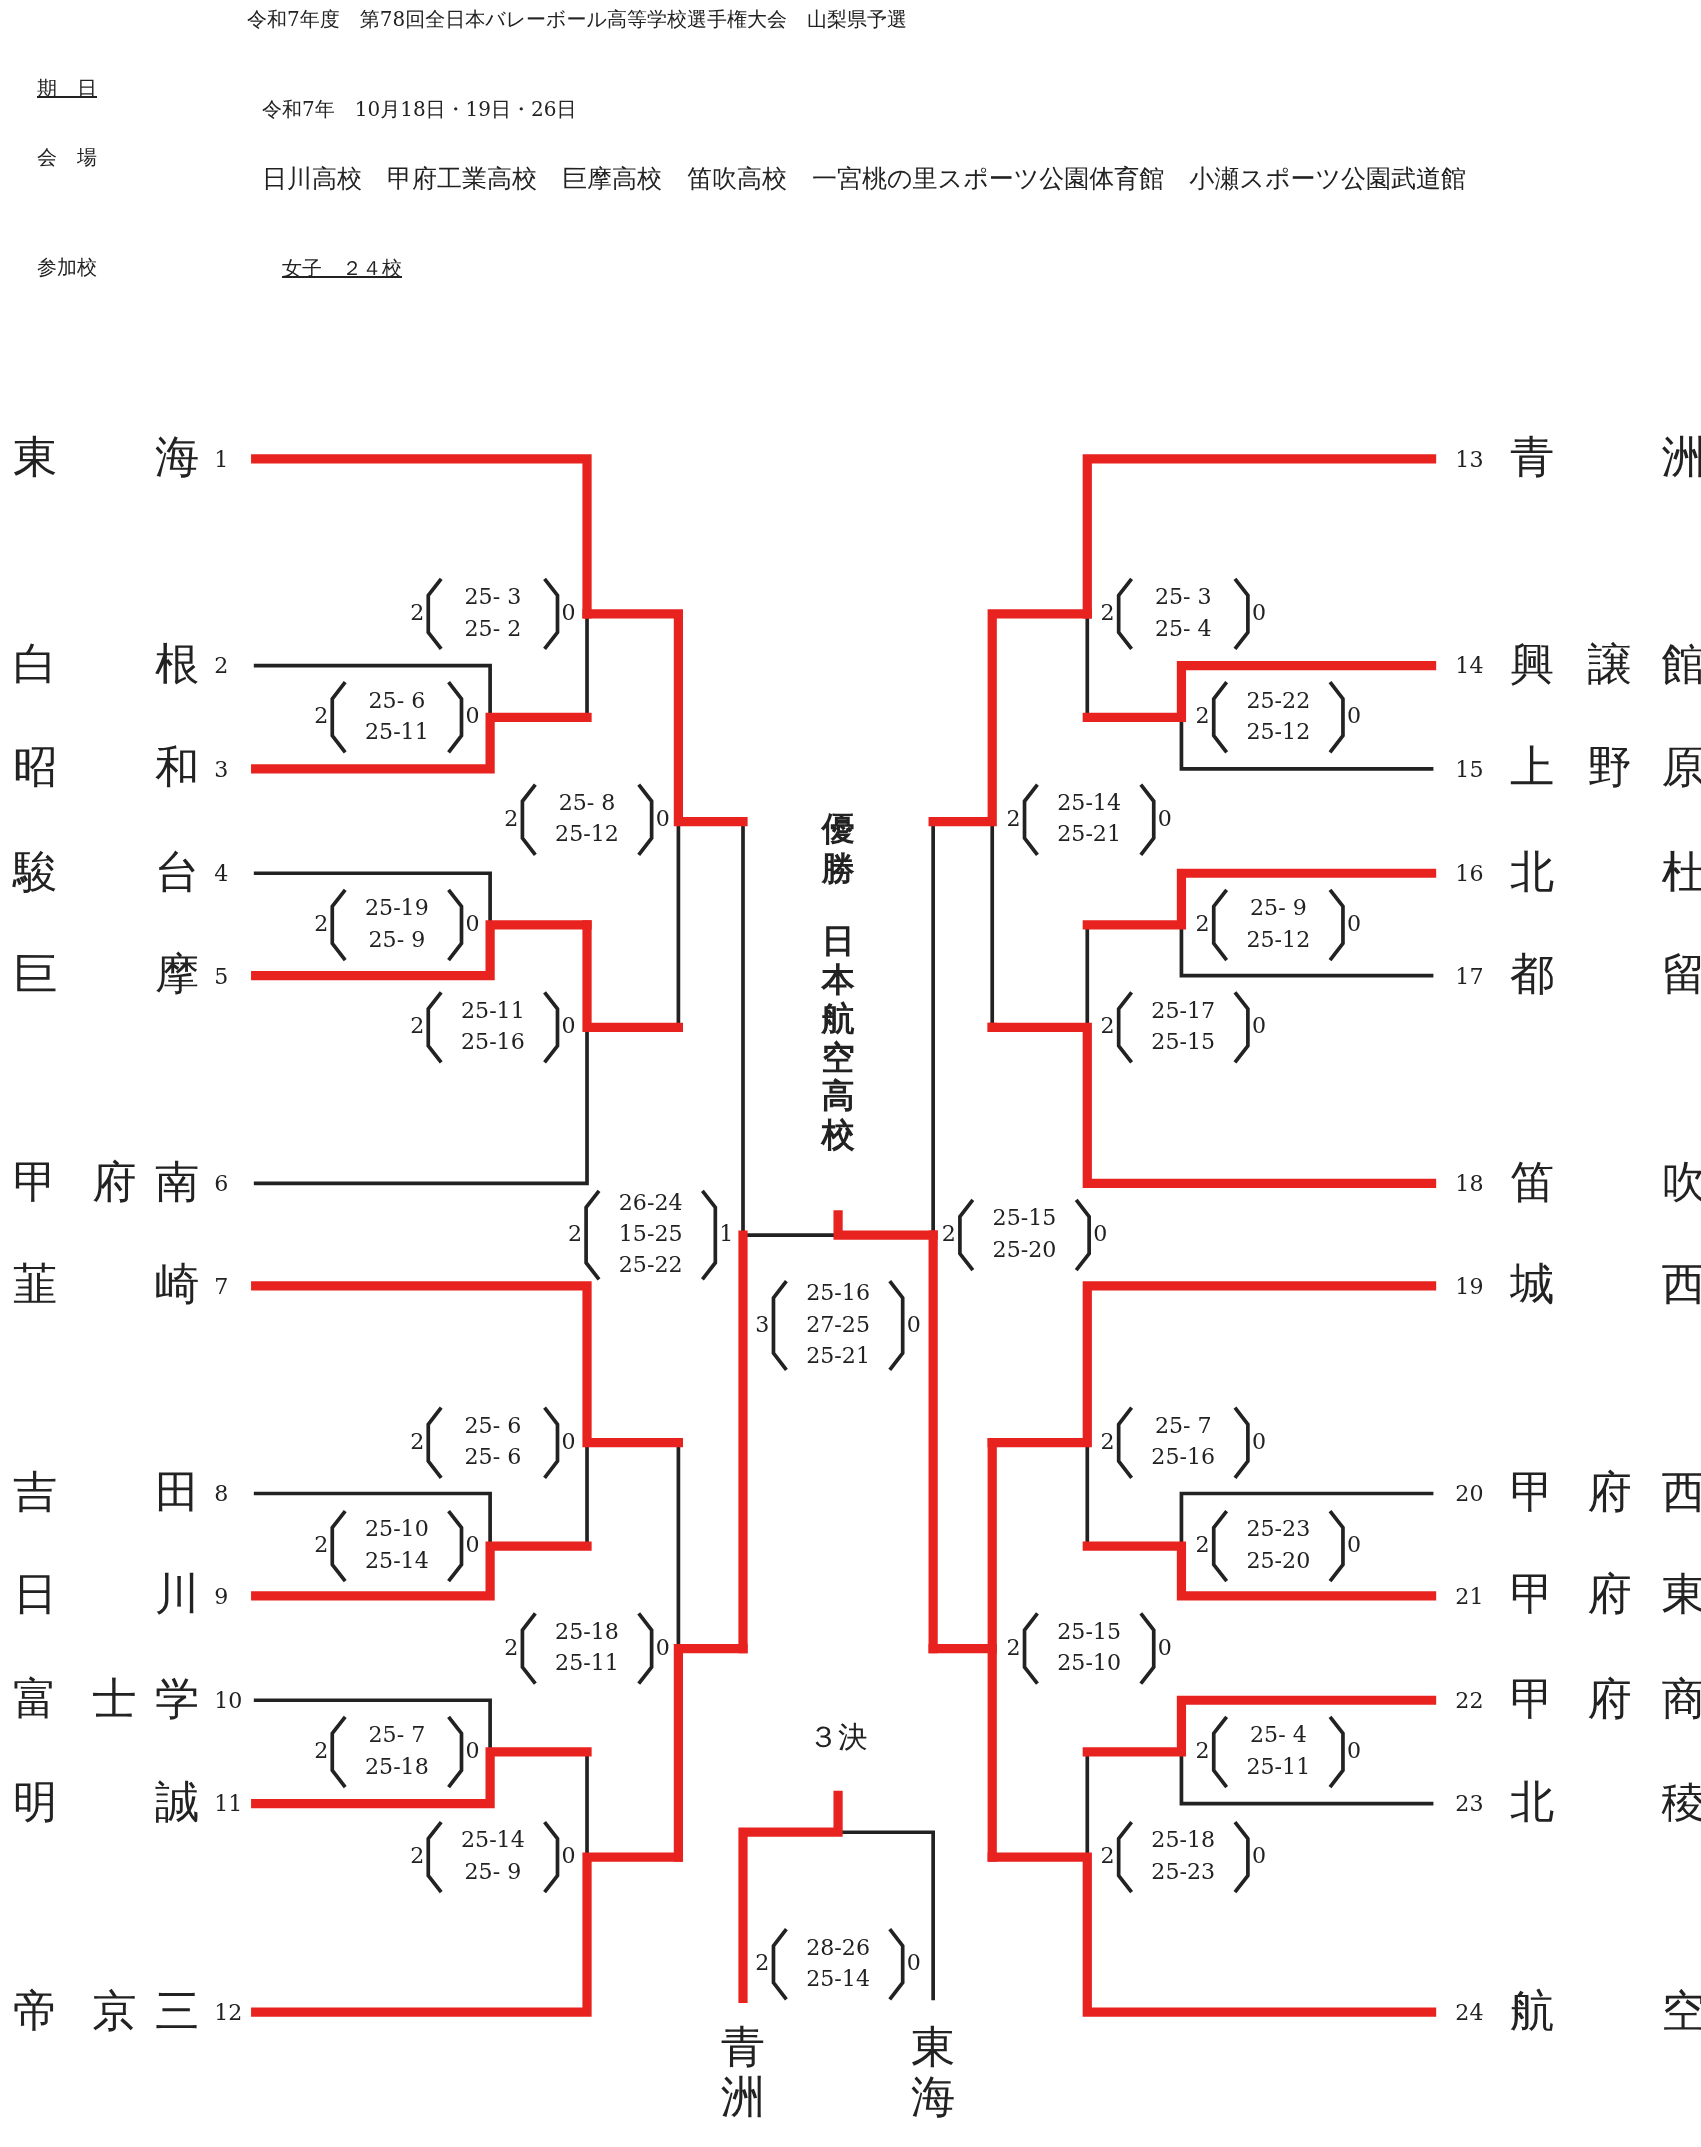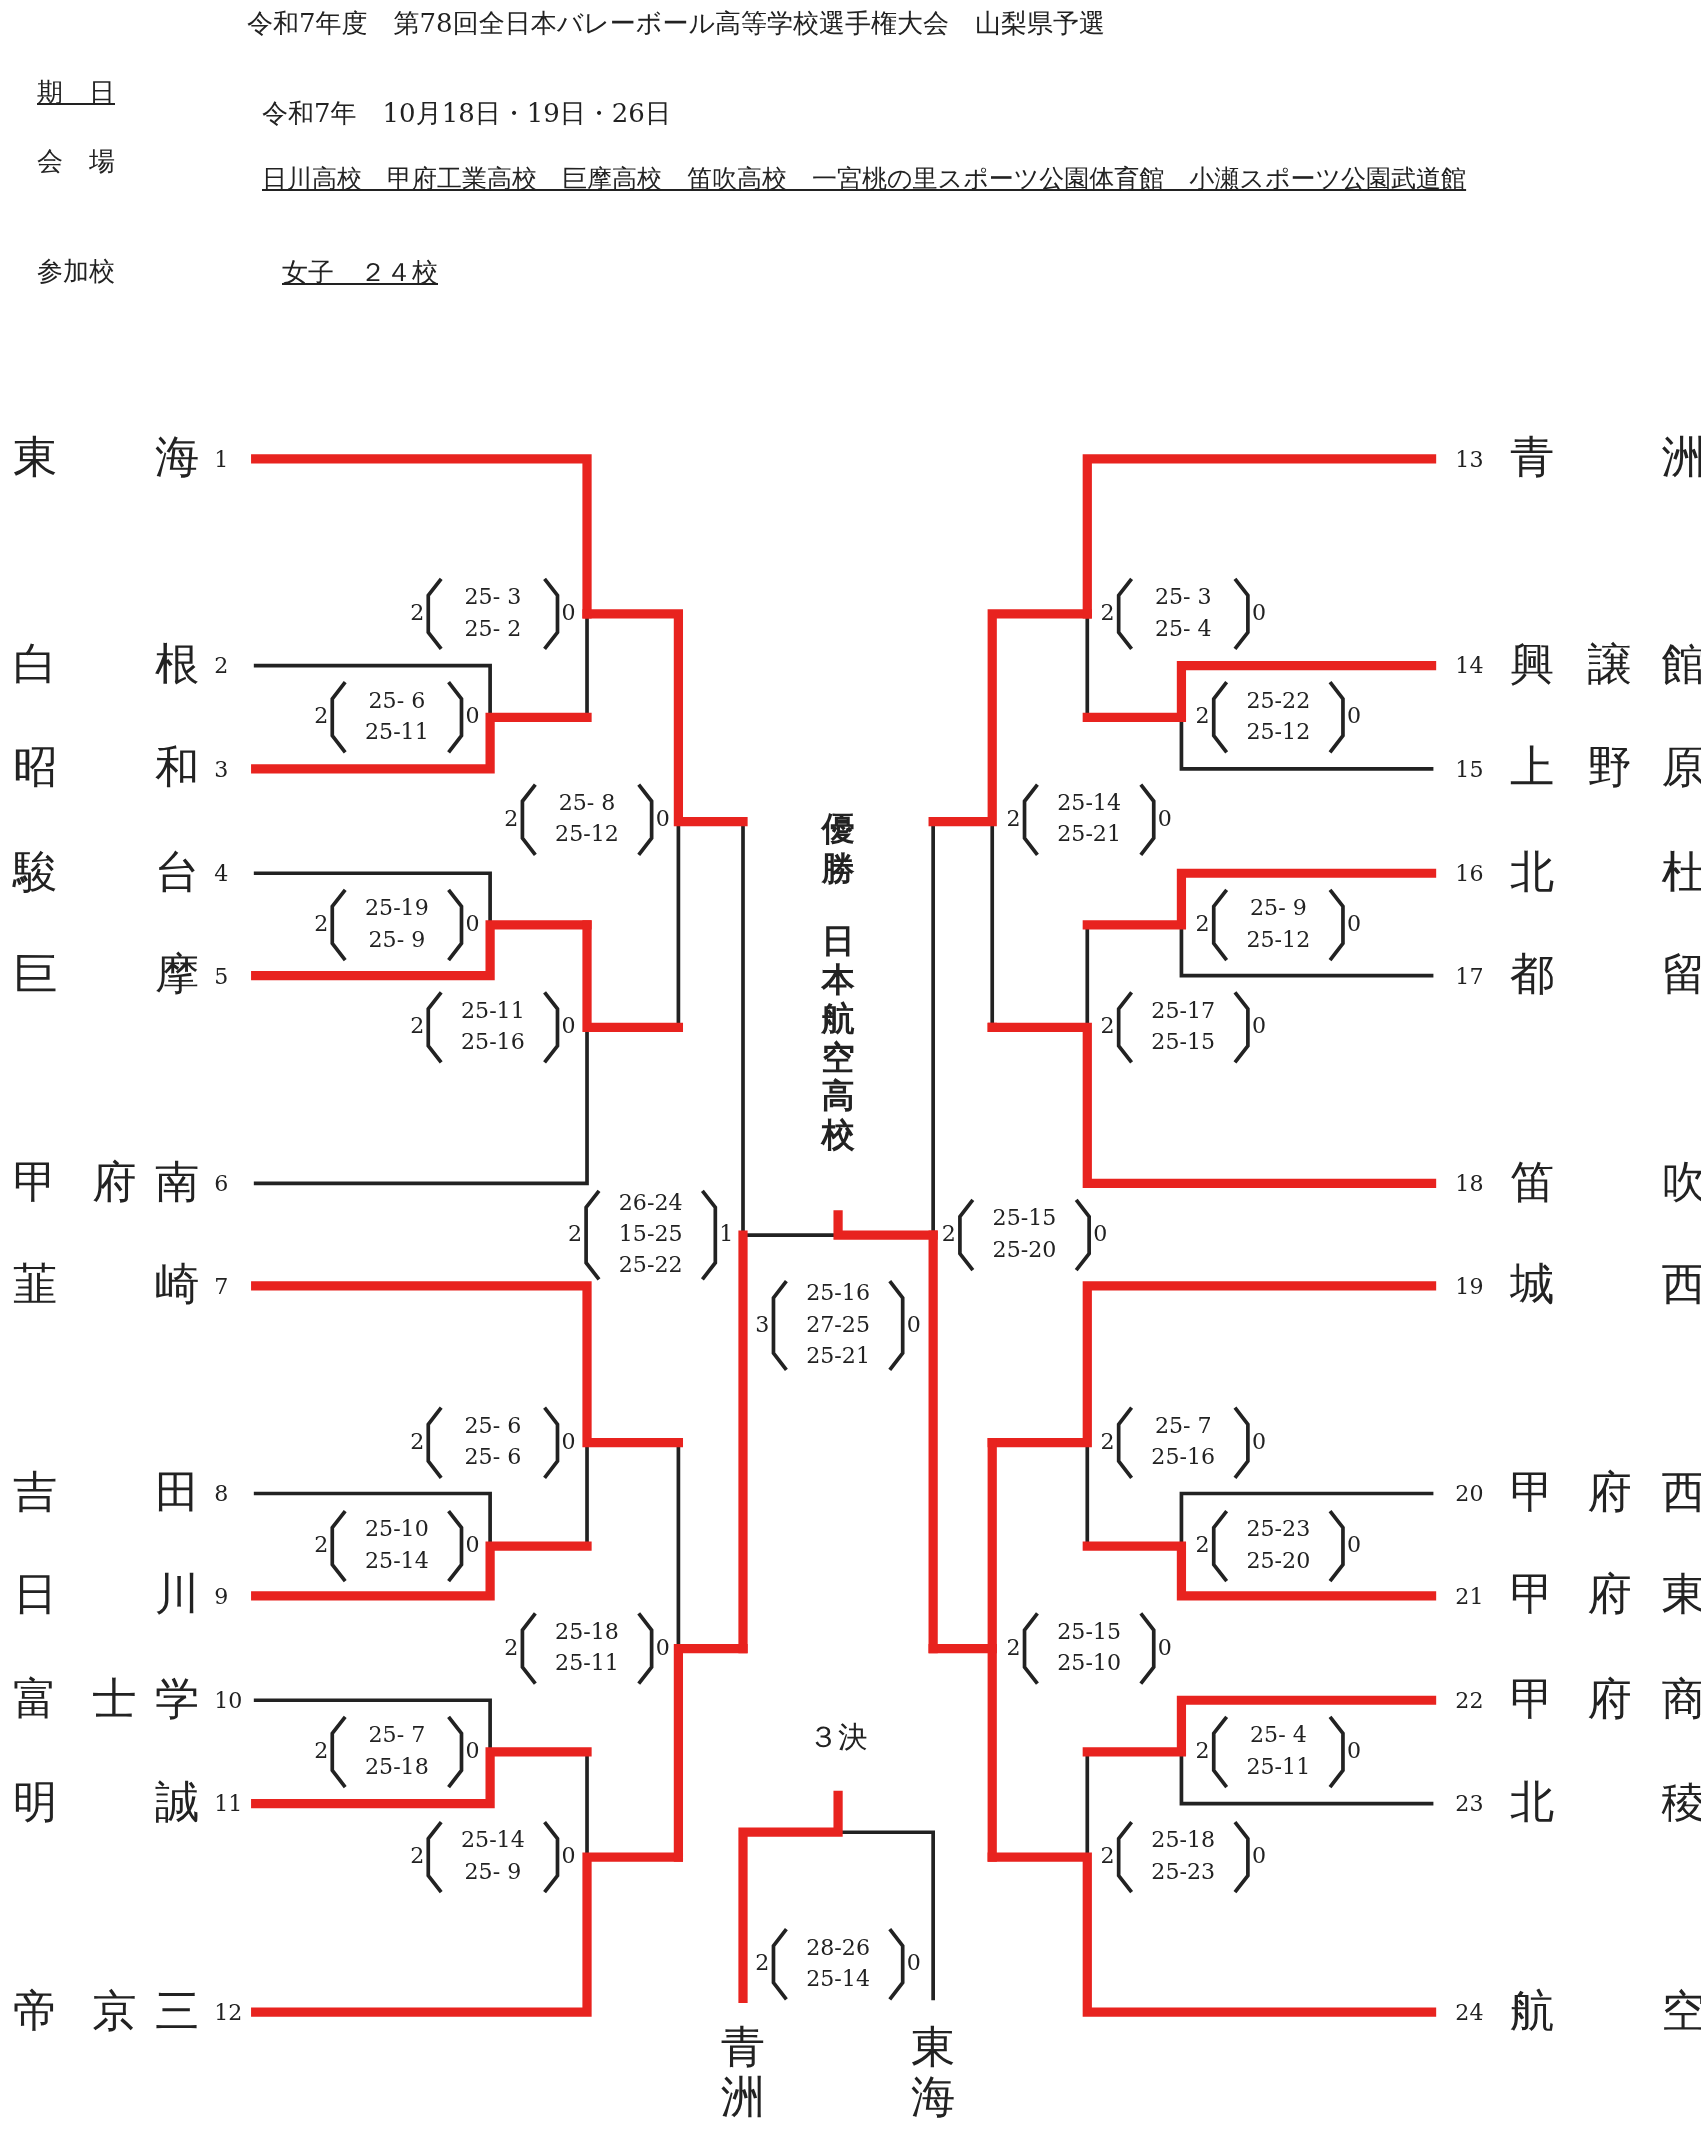--- a/index.html
+++ b/index.html
@@ -1,31 +1,31 @@
 <!DOCTYPE html>
 <html style="font-size:14.8px"><head>
 <meta charset="utf-8">
 <style>
   html,body{margin:0;padding:0;background:#fff;}
   body{width:1702px;height:2148px;position:relative;overflow:hidden;font-family:"DejaVu Serif","Liberation Serif",serif;color:#222;}
-  .hdr{position:absolute;font-size:26px;white-space:nowrap;}
+  .hdr{position:absolute;font-size:20px;white-space:nowrap;}
   svg{position:absolute;left:0;top:0;}
   .team{font-size:48px;}
   .seed{font-size:24px;}
   .score{font-size:24px;}
   .setnum{font-size:24px;}
 </style>
 </head>
 <body>
 
 <div class="hdr" style="left:247px;top:5.5px;">令和7年度　第78回全日本バレーボール高等学校選手権大会　山梨県予選</div>
 <div class="hdr" style="left:37px;top:75px;text-decoration:underline;">期　日</div>
 <div class="hdr" style="left:262px;top:96px;">令和7年　10月18日・19日・26日</div>
 <div class="hdr" style="left:37px;top:144px;">会　場</div>
-<div class="hdr" style="left:262px;top:162px;font-size:25px;text-decoration:underline;">日川高校　甲府工業高校　巨摩高校　笛吹高校　一宮桃の里スポーツ公園体育館　小瀬スポーツ公園武道館</div>
+<div class="hdr" style="left:262px;top:162px;font-size:25px;">日川高校　甲府工業高校　巨摩高校　笛吹高校　一宮桃の里スポーツ公園体育館　小瀬スポーツ公園武道館</div>
 <div class="hdr" style="left:37px;top:254px;">参加校</div>
 <div class="hdr" style="left:282px;top:255px;text-decoration:underline;">女子　２４校</div>
 
 <svg id="bracket" width="1702" height="2148" viewBox="0 0 1844 2327" xmlns="http://www.w3.org/2000/svg">
   <g id="lines-black">
       <polyline points="277,721 531,721 531,777" fill="none" stroke="#222222" stroke-width="4" stroke-linejoin="miter" stroke-linecap="square"></polyline>
       <polyline points="636,665 636,777" fill="none" stroke="#222222" stroke-width="4" stroke-linejoin="miter" stroke-linecap="square"></polyline>
       <polyline points="277,946 531,946 531,1002" fill="none" stroke="#222222" stroke-width="4" stroke-linejoin="miter" stroke-linecap="square"></polyline>
       <polyline points="277,1282 636,1282 636,1113" fill="none" stroke="#222222" stroke-width="4" stroke-linejoin="miter" stroke-linecap="square"></polyline>
       <polyline points="735,890 735,1113" fill="none" stroke="#222222" stroke-width="4" stroke-linejoin="miter" stroke-linecap="square"></polyline>

